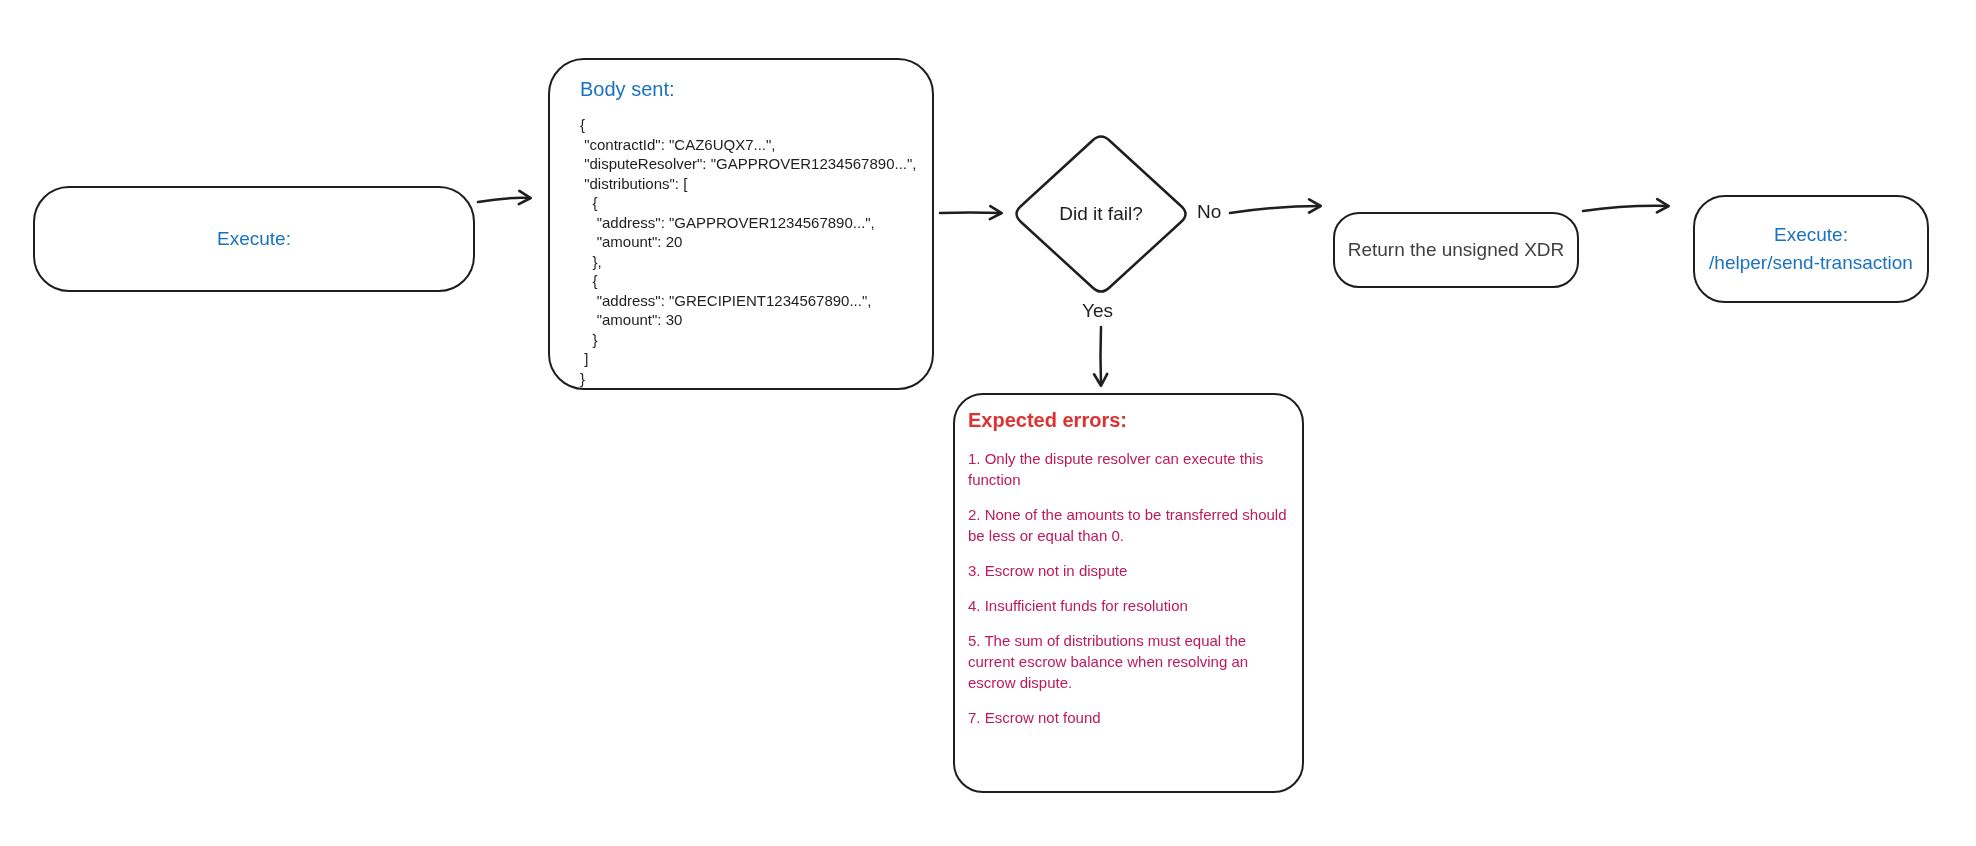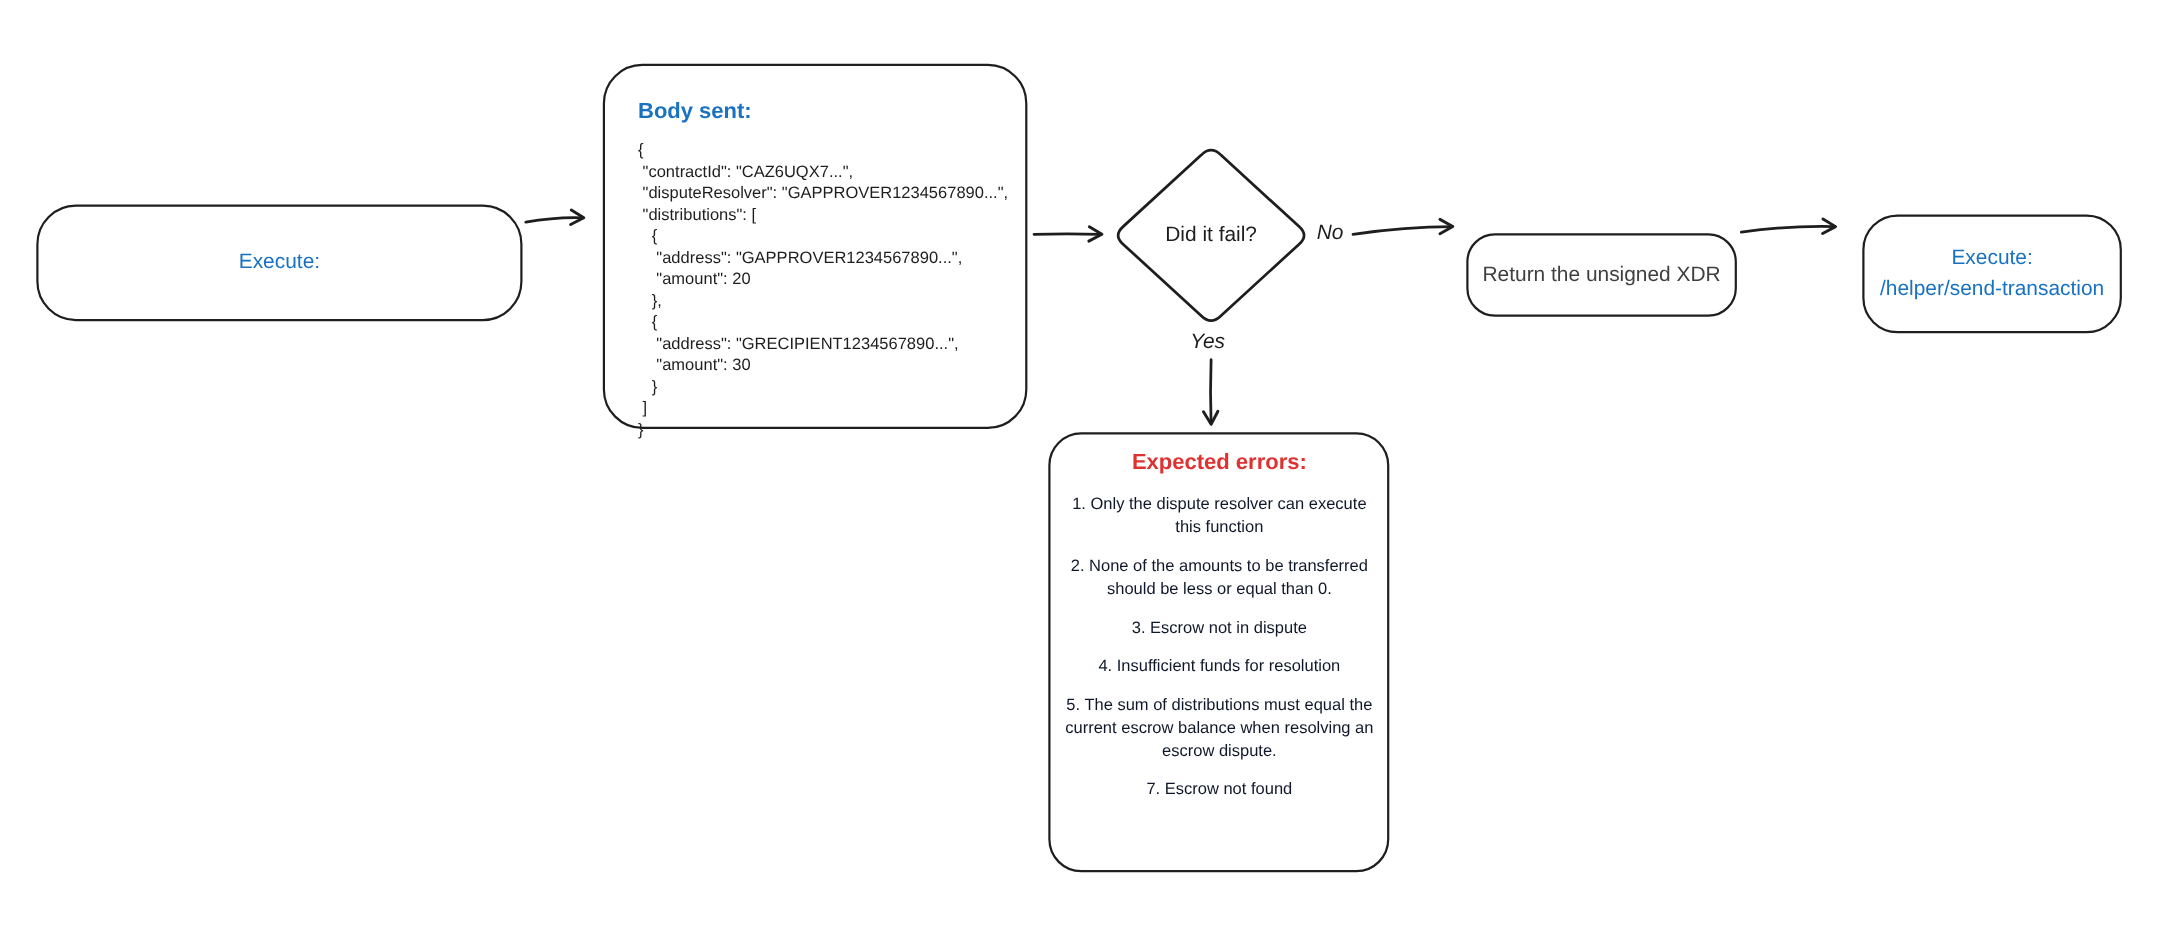--- a/index.html
+++ b/index.html
@@ -44,22 +44,21 @@
   
   .box-body {
     left: 548px; top: 58px;
     width: 386px; height: 332px;
     border-radius: 36px;
     padding: 18px 24px 14px 30px;
   }
   .box-body .title {
     color: #1971c2;
     font-size: 20px;
-    font-weight: 700;
-    margin-top: 12px;
+    font-weight: 400;
   }
   .box-body pre {
     margin: 14px 0 0 0;
     font-family: "Liberation Sans", sans-serif;
     font-size: 15px;
     line-height: 19.5px;
     white-space: pre;
     color: #1e1e1e;
   }
   
@@ -69,21 +68,20 @@
     width: 178px; height: 164px;
     display: flex;
     align-items: center;
     justify-content: center;
     font-size: 19px;
   }
   .edge-label {
     position: absolute;
     font-size: 19px;
     color: #1e1e1e;
-    font-style: italic;
   }
   .label-no  { left: 1197px; top: 201px; }
   .label-yes { left: 1082px; top: 300px; }
   
   .box-xdr {
     left: 1333px; top: 172px;
     width: 246px; height: 76px;
     border-radius: 26px;
     color: #404040;
     font-size: 19px;
@@ -93,36 +91,35 @@
     left: 1693px; top: 155px;
     width: 236px; height: 108px;
     border-radius: 32px;
     color: #1971c2;
     font-size: 19px;
     line-height: 28px;
   }
   
   .box-errors {
     left: 953px; top: 393px;
-    width: 310px; height: 400px;
+    width: 351px; height: 400px;
     border-radius: 30px;
     padding: 14px 12px 22px 13px;
-    text-align: center;
   }
   .box-errors .title {
     color: #e03131;
     font-size: 20px;
     font-weight: 600;
     margin-bottom: 16px;
   }
   .box-errors .err-item {
     font-size: 15px;
     line-height: 21px;
     margin-bottom: 14px;
-    color: #0f172a;
+    color: #be185d;
   }
   .box-errors .err-item:last-child { margin-bottom: 0; }
 </style>
 </head>
 <body>
 
 <div class="canvas">
 
   <svg class="connectors" viewBox="0 0 1976 846" xmlns="http://www.w3.org/2000/svg">
     <defs>

